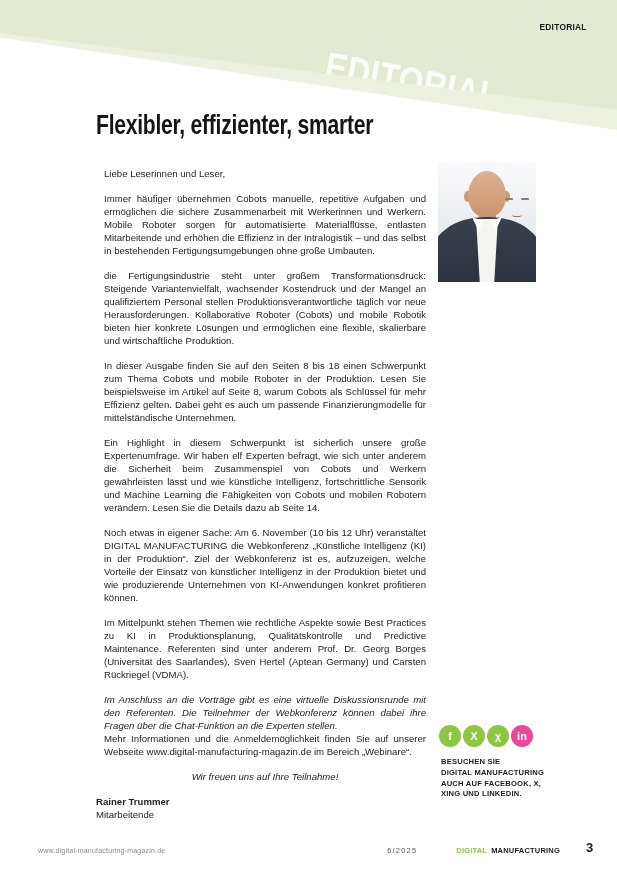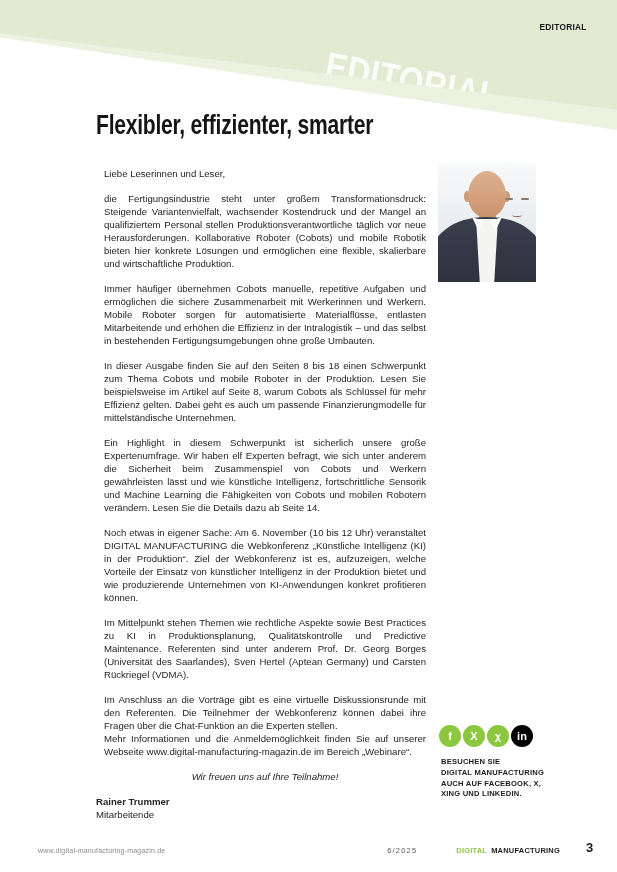--- a/index.html
+++ b/index.html
@@ -36,21 +36,21 @@
     position:absolute; left:96px; top:110px; z-index:3;
     font-size:27px; font-weight:bold; color:#151515; white-space:nowrap;
     transform:scaleX(0.78); transform-origin:left top; letter-spacing:-0.3px;
   }
   
   .article {
     position:absolute; left:96px; top:167px; width:330px; z-index:3;
     font-size:9.6px; line-height:13px; text-align:justify; color:#242424;
   }
   .article p { margin:0 0 12px 8px; }
-  .article p.no-gap { margin-bottom:0; }
+  .article p.no-gap { margin-bottom:0;font-style:italic; }
   .article p.greeting { text-align:left; }
   .article p.closing { text-align:center; margin-bottom:12px;font-style:italic; }
   .sig-name { font-weight:bold; }
   .sig-role { }
   
   .portrait {
     position:absolute; left:438px; top:163px; width:98px; height:119px; z-index:3;
     background:linear-gradient(180deg,#f8f9fa 0%,#eceff2 45%,#d8dee4 100%);
     overflow:hidden;
   }
@@ -116,22 +116,22 @@
   <div class="band-main" style="background: rgb(226, 235, 209);">
     <div class="watermark">EDITORIAL</div>
   </div>
 
   <div class="page-tag">EDITORIAL</div>
 
   <div class="headline">Flexibler, effizienter, smarter</div>
 
   <div class="article">
     <p class="greeting">Liebe Leserinnen und Leser,</p>
+    <p>Immer häufiger übernehmen Cobots manuelle, repetitive Aufgaben und ermöglichen die sichere Zusammenarbeit mit Werkerinnen und Werkern. Mobile Roboter sorgen für automatisierte Materialflüsse, entlasten Mitarbeitende und erhöhen die Effizienz in der Intralogistik – und das selbst in bestehenden Fertigungsumgebungen ohne große Umbauten.</p>
     <p>die Fertigungsindustrie steht unter großem Transformationsdruck: Steigende Variantenvielfalt, wachsender Kostendruck und der Mangel an qualifiziertem Personal stellen Produktionsverantwortliche täglich vor neue Herausforderungen. Kollaborative Roboter (Cobots) und mobile Robotik bieten hier konkrete Lösungen und ermöglichen eine flexible, skalierbare und wirtschaftliche Produktion.</p>
-    <p>Immer häufiger übernehmen Cobots manuelle, repetitive Aufgaben und ermöglichen die sichere Zusammenarbeit mit Werkerinnen und Werkern. Mobile Roboter sorgen für automatisierte Materialflüsse, entlasten Mitarbeitende und erhöhen die Effizienz in der Intralogistik – und das selbst in bestehenden Fertigungsumgebungen ohne große Umbauten.</p>
     <p>In dieser Ausgabe finden Sie auf den Seiten 8 bis 18 einen Schwerpunkt zum Thema Cobots und mobile Roboter in der Produktion. Lesen Sie beispielsweise im Artikel auf Seite 8, warum Cobots als Schlüssel für mehr Effizienz gelten. Dabei geht es auch um passende Finanzierungmodelle für mittelständische Unternehmen.</p>
     <p>Ein Highlight in diesem Schwerpunkt ist sicherlich unsere große Expertenumfrage. Wir haben elf Experten befragt, wie sich unter anderem die Sicherheit beim Zusammenspiel von Cobots und Werkern gewährleisten lässt und wie künstliche Intelligenz, fortschrittliche Sensorik und Machine Learning die Fähigkeiten von Cobots und mobilen Robotern verändern. Lesen Sie die Details dazu ab Seite 14.</p>
     <p>Noch etwas in eigener Sache: Am 6. November (10 bis 12 Uhr) veranstaltet DIGITAL MANUFACTURING die Webkonferenz „Künstliche Intelligenz (KI) in der Produktion“. Ziel der Webkonferenz ist es, aufzuzeigen, welche Vorteile der Einsatz von künstlicher Intelligenz in der Produktion bietet und wie produzierende Unternehmen von KI-Anwendungen konkret profitieren können.</p>
     <p>Im Mittelpunkt stehen Themen wie rechtliche Aspekte sowie Best Practices zu KI in Produktionsplanung, Qualitätskontrolle und Predictive Maintenance. Referenten sind unter anderem Prof. Dr. Georg Borges (Universität des Saarlandes), Sven Hertel (Aptean Germany) und Carsten Rückriegel (VDMA).</p>
     <p class="no-gap">Im Anschluss an die Vorträge gibt es eine virtuelle Diskussionsrunde mit den Referenten. Die Teilnehmer der Webkonferenz können dabei ihre Fragen über die Chat-Funktion an die Experten stellen.</p>
     <p>Mehr Informationen und die Anmeldemöglichkeit finden Sie auf unserer Webseite www.digital-manufacturing-magazin.de im Bereich „Webinare“.</p>
     <p class="closing">Wir freuen uns auf Ihre Teilnahme!</p>
     <div class="sig-name">Rainer Trummer</div>
     <div class="sig-role">Mitarbeitende</div>
   </div>
@@ -148,21 +148,21 @@
       <div class="p-brow-l"></div>
       <div class="p-brow-r"></div>
       <div class="p-smile"></div>
     </div>
   </div>
 
   <div class="social">
     <div class="s-icon" style="background: rgb(141, 198, 63);">f</div>
     <div class="s-icon" style="background: rgb(141, 198, 63);">X</div>
     <div class="s-icon" style="background: rgb(141, 198, 63);">χ</div>
-    <div class="s-icon" style="background: #000000; text-align: right;">in</div>
+    <div class="s-icon" style="background: #ec4899; text-align: right;">in</div>
   </div>
 
   <div class="visit">BESUCHEN SIE
 DIGITAL MANUFACTURING
 AUCH AUF FACEBOOK, X,
 XING UND LINKEDIN.</div>
 
   <div class="footer-url">www.digital-manufacturing-magazin.de</div>
   <div class="footer-right">
     <span class="footer-issue">6/2025</span>

